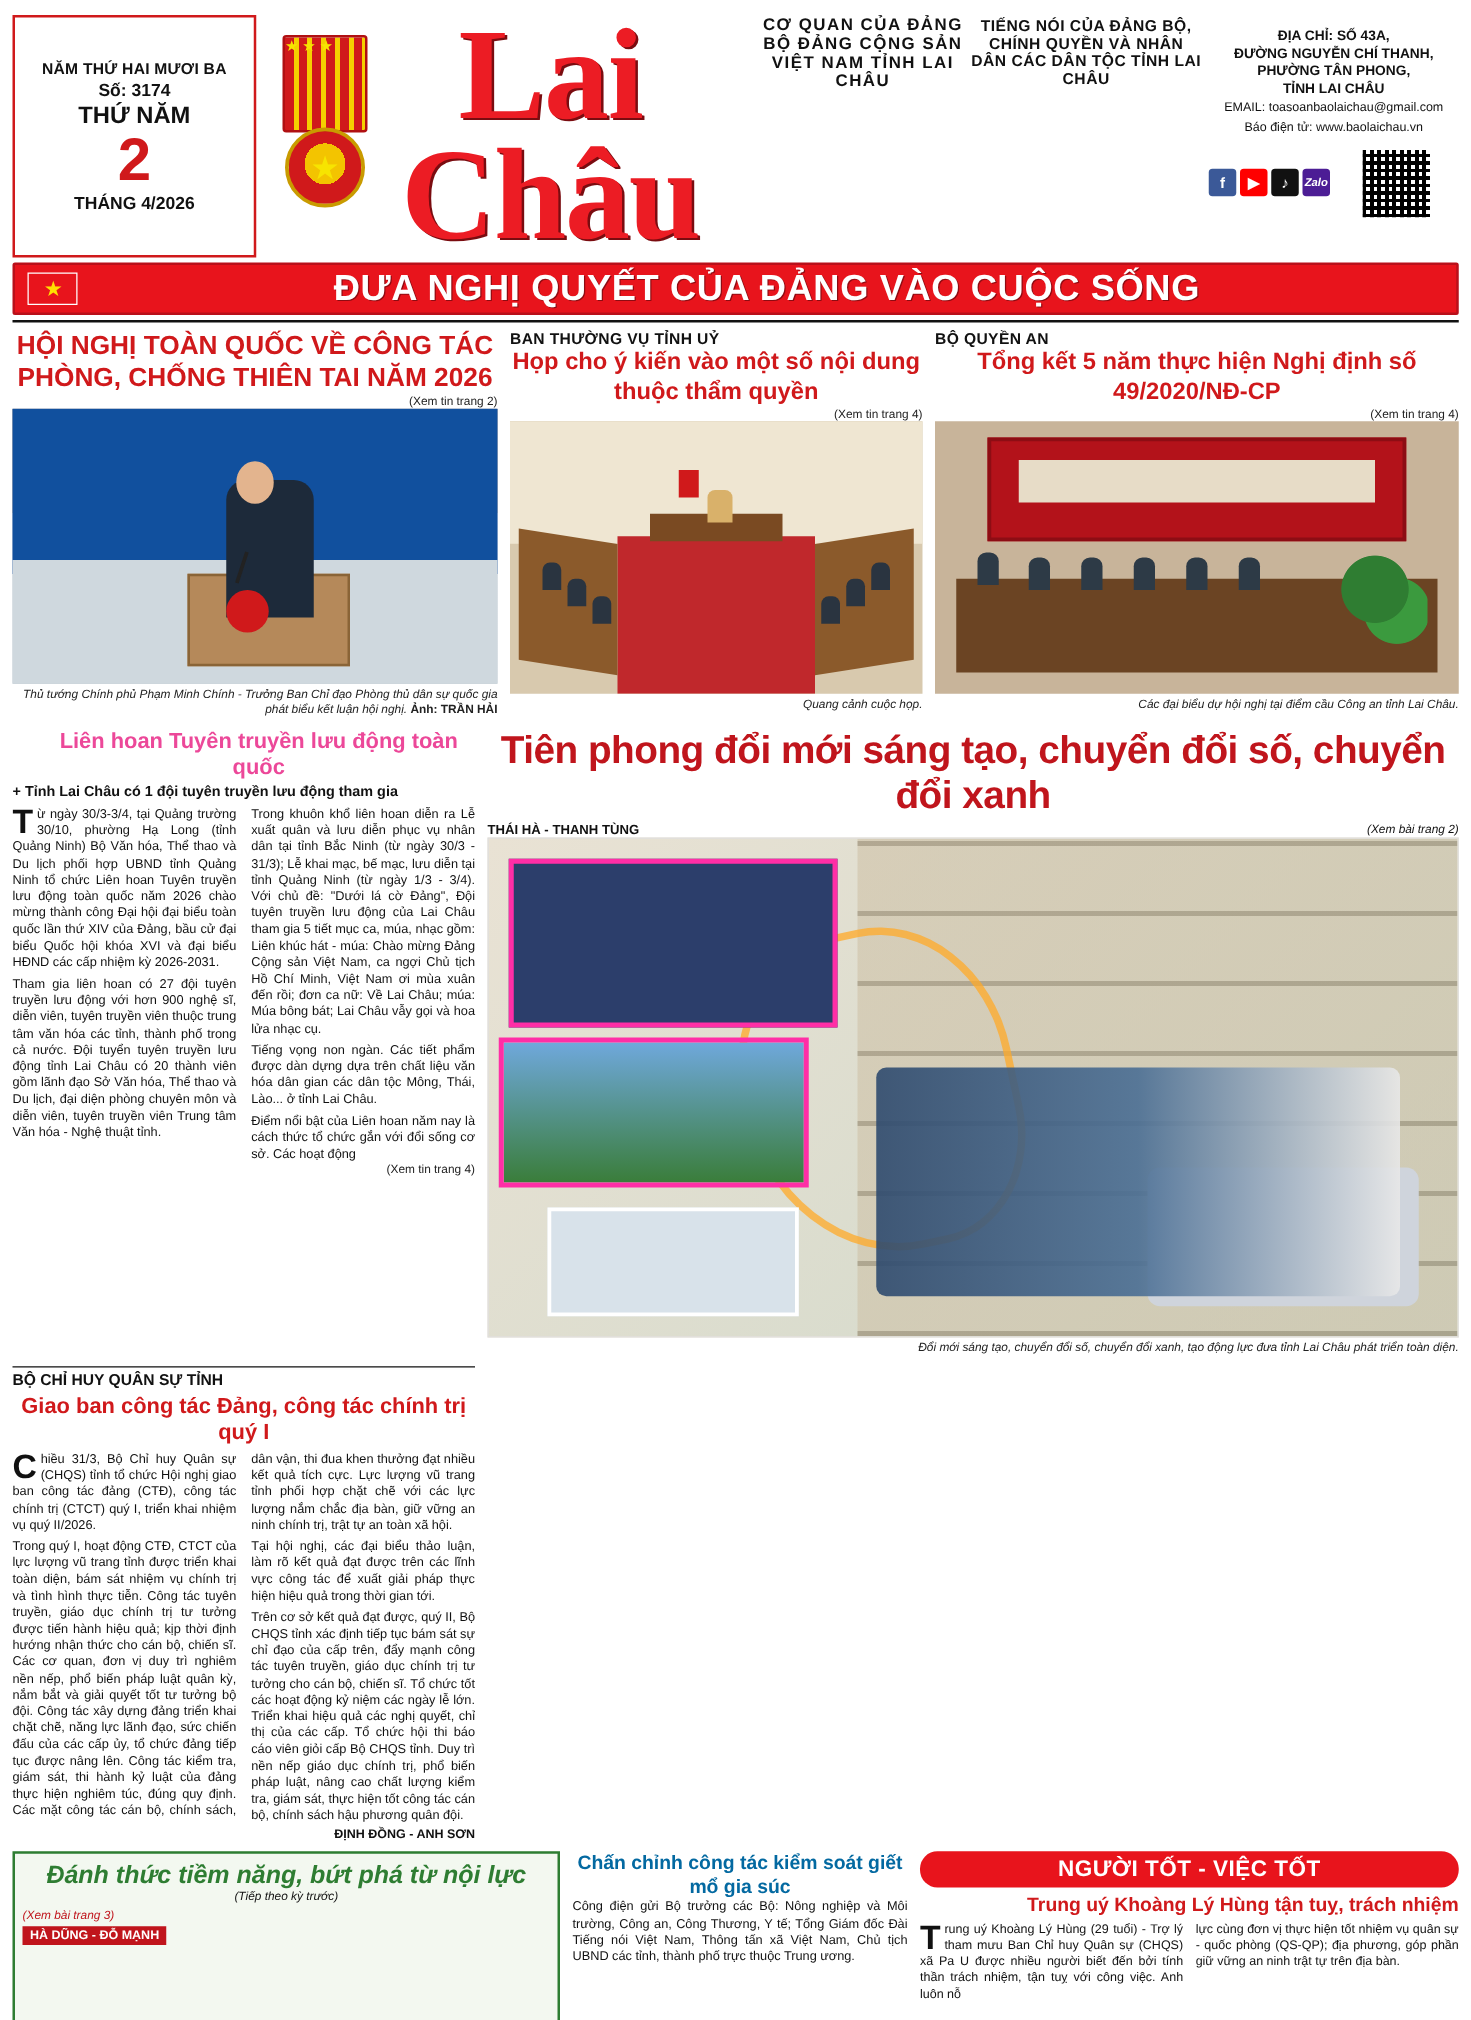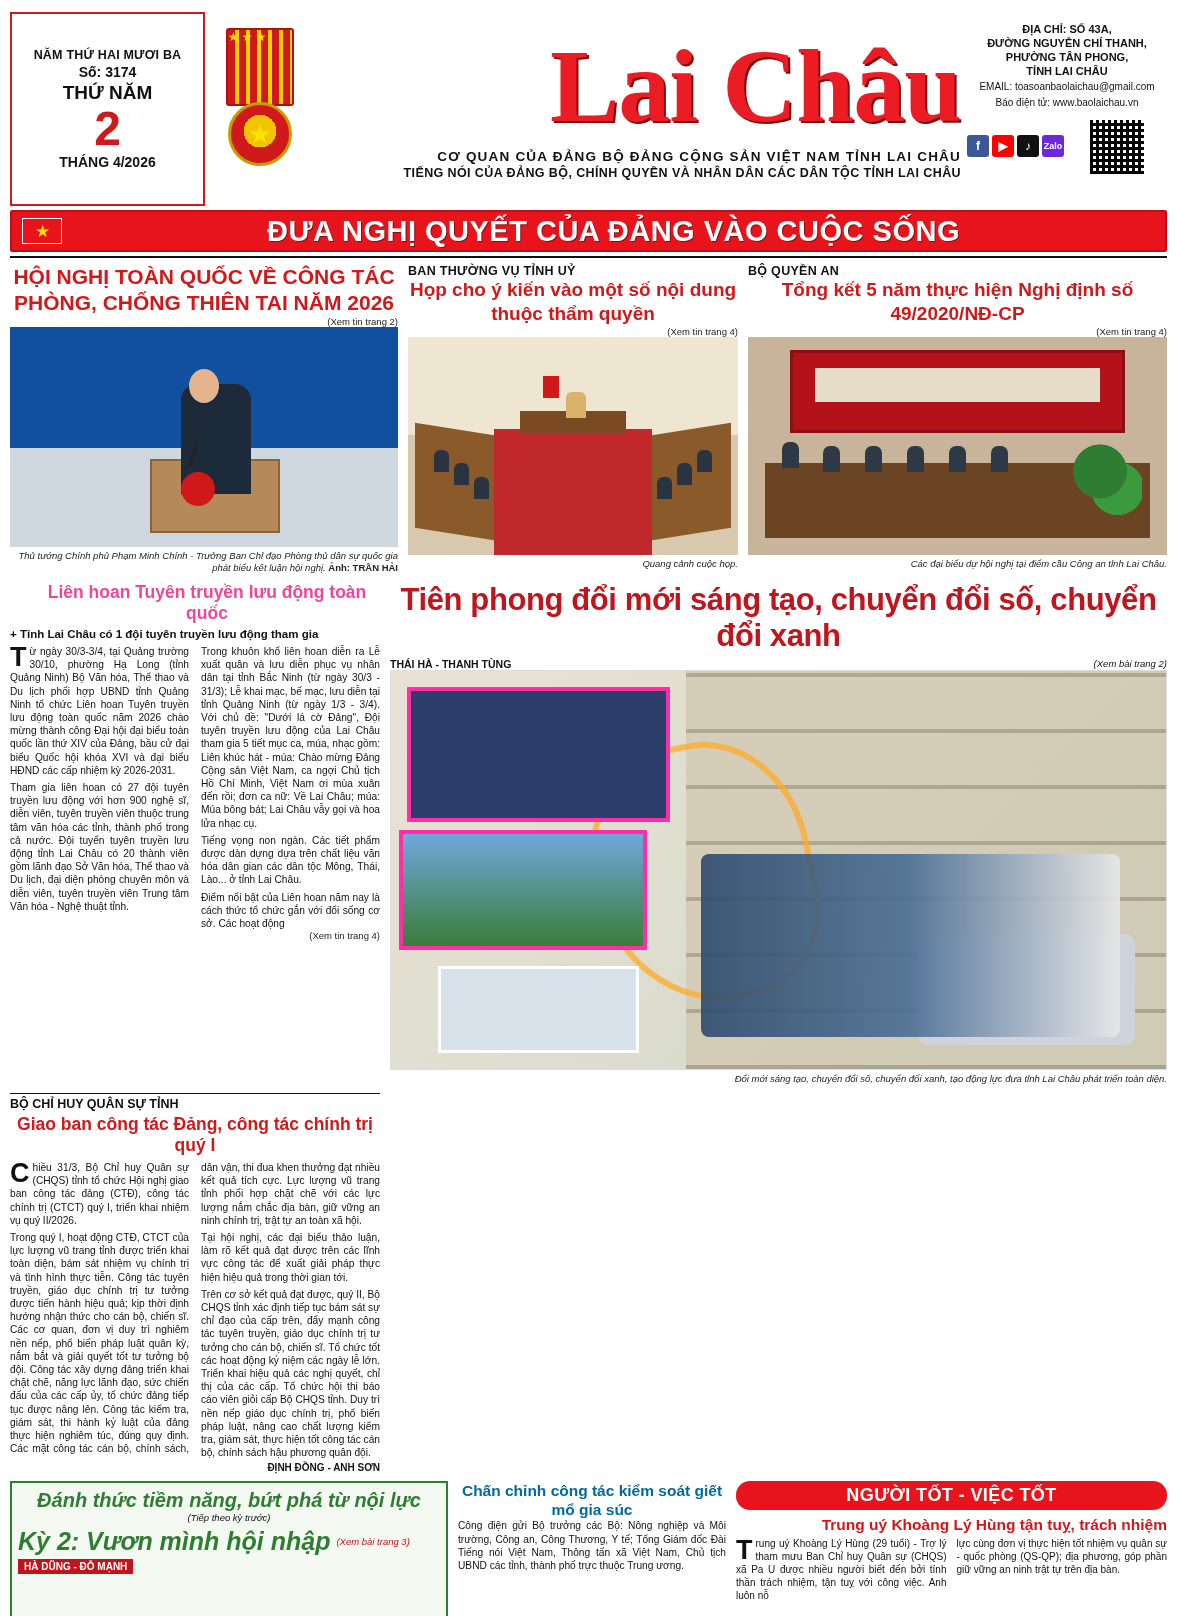--- a/index.html
+++ b/index.html
@@ -36,42 +36,42 @@
   }
   .medal-stars { position:absolute; top:6px; left:16px; width:64px; color:#f7e400; font-size:12px; letter-spacing:3px;}
   .medal-disc {
     position:absolute; top:78px; left:16px; width:64px; height:64px; border-radius:50%;
     background:radial-gradient(circle at 50% 45%, #f3c400 0 38%, #d0191b 38% 100%);
     border:3px solid #c99b00;
     display:flex; align-items:center; justify-content:center;
     color:#f7e400; font-size:26px;
   }
 
-  .mh-center { flex:1; display:flex; flex-direction:column; justify-content:center; padding:0 6px;align-items:flex-end; }
+  .mh-center { flex:1; display:flex; flex-direction:row; justify-content:center; padding:0 6px; }
   .mh-title {
     font-family:"Liberation Serif", serif;
     font-size:104px; line-height:96px; font-weight:bold; color:#ec1c24;
     text-align:center; letter-spacing:-1px;
     text-shadow:2px 2px 0 #7a0c10;
   }
   .mh-rule { height:5px; background:#ec1c24; margin:4px 22px 6px 22px; }
   .mh-sub1, .mh-sub2 { text-align:center; font-weight:bold; color:#111; }
   .mh-sub1 { font-size:13.5px; letter-spacing:1.2px; }
   .mh-sub2 { font-size:12.5px; letter-spacing:.4px; margin-top:2px; }
 
   .mh-right { width:200px; font-size:11px; line-height:14px; text-align:center; padding-top:10px; }
   .mh-right .addr { font-weight:bold; }
   .mh-right .mail { font-size:10px; margin-top:2px; }
   .mh-social { display:flex; justify-content:center; gap:3px; margin-top:6px; align-items:center;}
   .soc { width:22px; height:22px; border-radius:3px; color:#fff; font-size:12px; font-weight:bold;
          display:flex; align-items:center; justify-content:center; }
   .soc.fb { background:#3b5998; }
   .soc.yt { background:#ff0000; }
   .soc.tt { background:#111; }
-  .soc.zl { background:#6d28d9; font-size:9px;}
+  .soc.zl { background:#4c1d95; font-size:9px;font-style:italic;}
   .qr { width:58px; height:58px; margin:2px auto 0;
         background:
           repeating-linear-gradient(90deg,#000 0 3px,#fff 3px 6px),
           repeating-linear-gradient(0deg,#000 0 3px,#fff 3px 6px);
         background-blend-mode:multiply; border:2px solid #fff; }
 
   
   .banner {
     margin-top:4px; height:42px; background:#e8141c; border-radius:2px;
     display:flex; align-items:center; padding:0 10px; color:#fff;
@@ -351,21 +351,20 @@
     <div class="lw-col2"></div>
   </div>
 
   <div class="bottom">
 
     <div class="bt-col1">
       <div class="green-box">
         <div class="green-hl">Đánh thức tiềm năng, bứt phá từ nội lực</div>
         <div class="green-hint">(Tiếp theo kỳ trước)</div>
         <div class="ky2">
-          <span class="t">Kỳ 2: Vươn mình hội nhập</span>
           <span class="hint">(Xem bài trang 3)</span>
         </div>
         <div><span class="tag-red">HÀ DŨNG - ĐỖ MẠNH</span></div>
 
       </div>
     </div>
 
     <div class="bt-col2 pigbox">
       <div class="sec-hl2">Chấn chỉnh công tác kiểm soát giết mổ gia súc</div>
       <div class="textcol">

